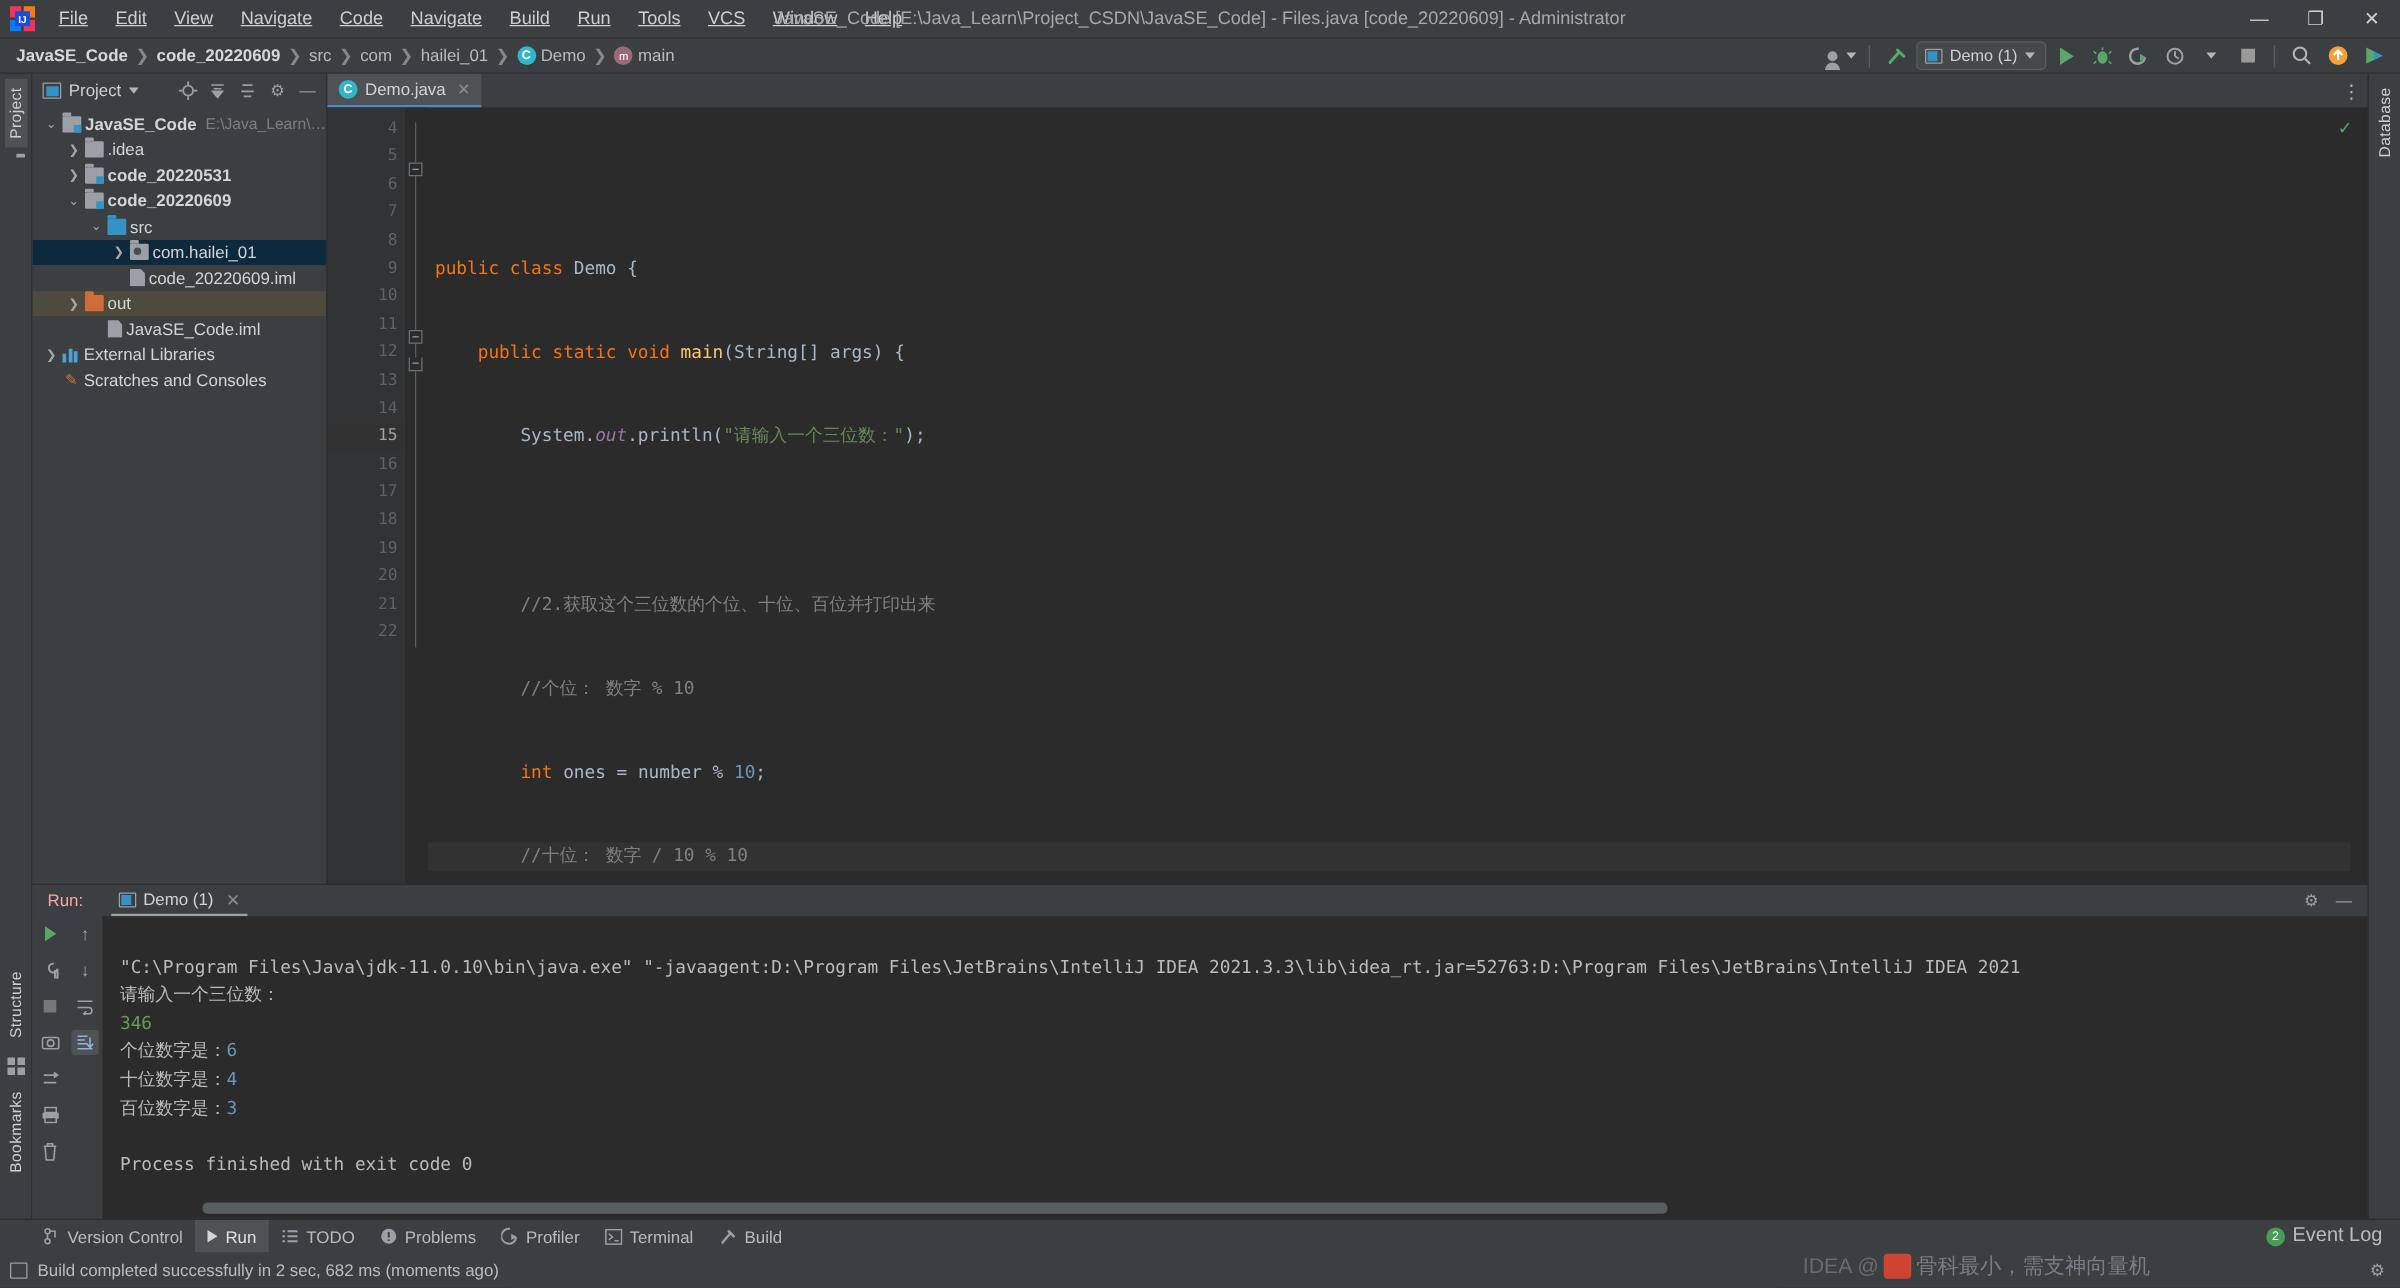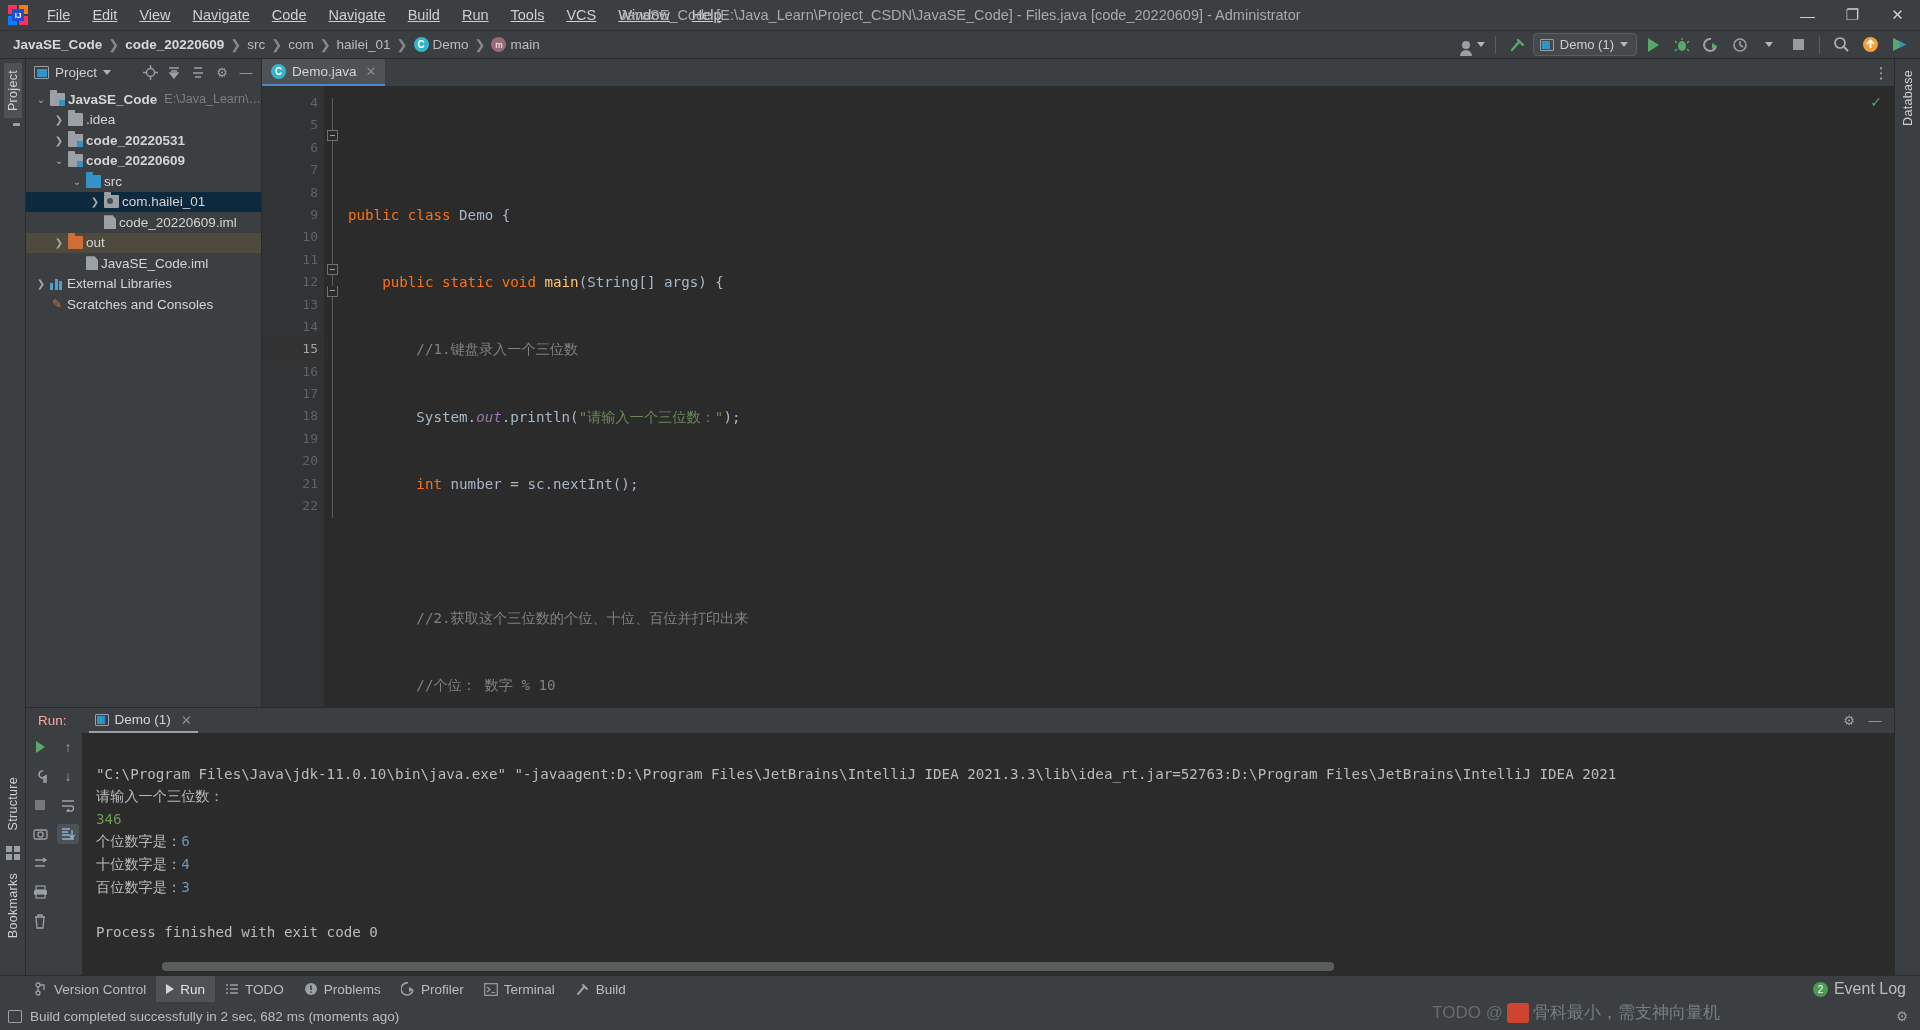--- a/index.html
+++ b/index.html
@@ -506,23 +506,21 @@
           <div class="fold-line" style="top:12px;height:420px;"></div>
           <div class="fold-box" style="top:44px;"></div>
           <div class="fold-box" style="top:178px;"></div>
           <div class="fold-box" style="top:200px;border-top:none;"></div>
         </div>
 
         <div class="code">
           <div class="cl"></div>
           <div class="cl"><span class="kw">public </span><span class="kw">class </span><span class="pln">Demo {</span></div>
           <div class="cl"><span class="pln">    </span><span class="kw">public static void </span><span class="fn">main</span><span class="pln">(String[] args) {</span></div>
-          <div class="cl"><span class="pln">        </span><span class="cmt">//1.键盘录入一个三位数</span></div>
           <div class="cl"><span class="pln">        System.</span><span class="fld">out</span><span class="pln">.println(</span><span class="str">"请输入一个三位数："</span><span class="pln">);</span></div>
-          <div class="cl"><span class="pln">        </span><span class="kw">int </span><span class="pln">number = sc.nextInt();</span></div>
           <div class="cl"></div>
           <div class="cl"><span class="pln">        </span><span class="cmt">//2.获取这个三位数的个位、十位、百位并打印出来</span></div>
           <div class="cl"><span class="pln">        </span><span class="cmt">//个位： 数字 % 10</span></div>
           <div class="cl"><span class="pln">        </span><span class="kw">int </span><span class="pln">ones = number % </span><span class="num">10</span><span class="pln">;</span></div>
           <div class="cl cur"><span class="pln">        </span><span class="cmt">//十位： 数字 / 10 % 10</span></div>
           <div class="cl"><span class="pln">        </span><span class="kw">int </span><span class="pln">tens = number / </span><span class="num">10</span><span class="pln"> % </span><span class="num">10</span><span class="pln">;</span></div>
           
           
           
           
@@ -679,18 +677,18 @@
 
   <div class="statusbar">
     <span class="sb-ico"></span>
     <span>Build completed successfully in 2 sec, 682 ms (moments ago)</span>
     <div class="sb-right">
       <span style="color:#9aa0a6;">⚙</span>
     </div>
   </div>
 
   <div class="watermark">
-    <span>TODO @</span>
+    <span>IDEA @</span>
     <span class="wm-logo"></span>
     <span class="wm-cn">骨科最小，需支神向量机</span>
   </div>
 
 </div>
 
 </body></html>

